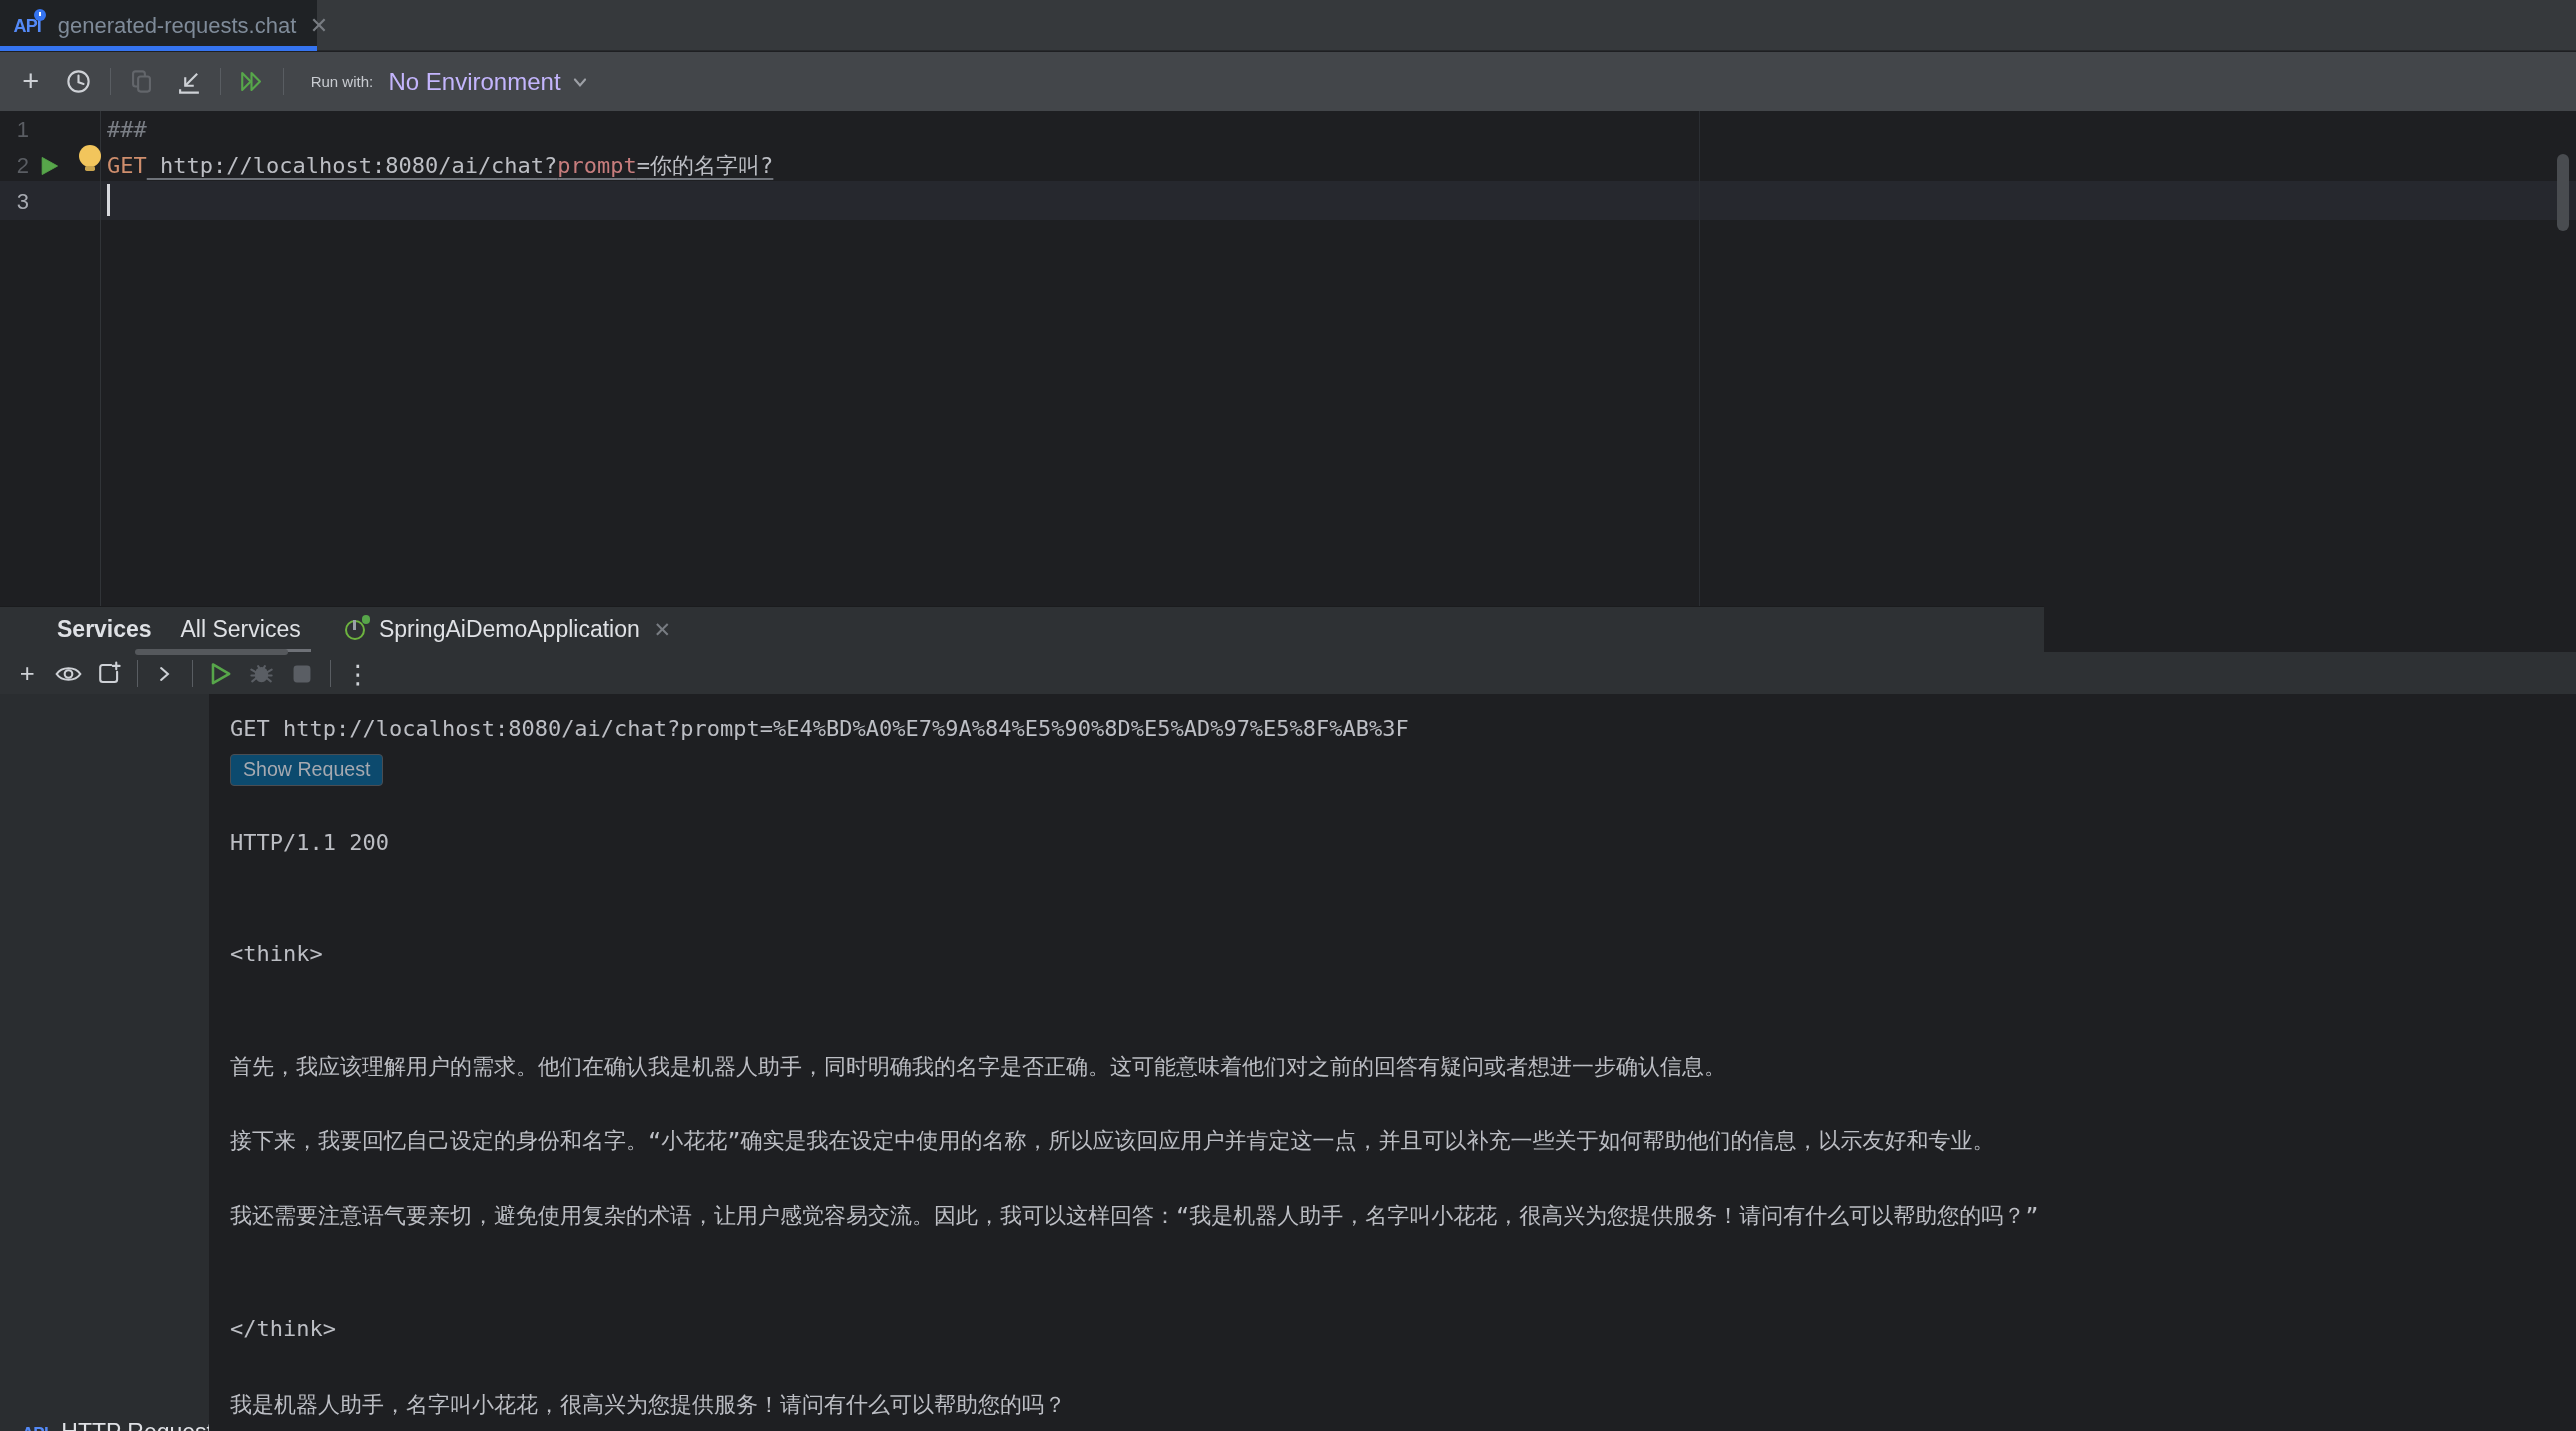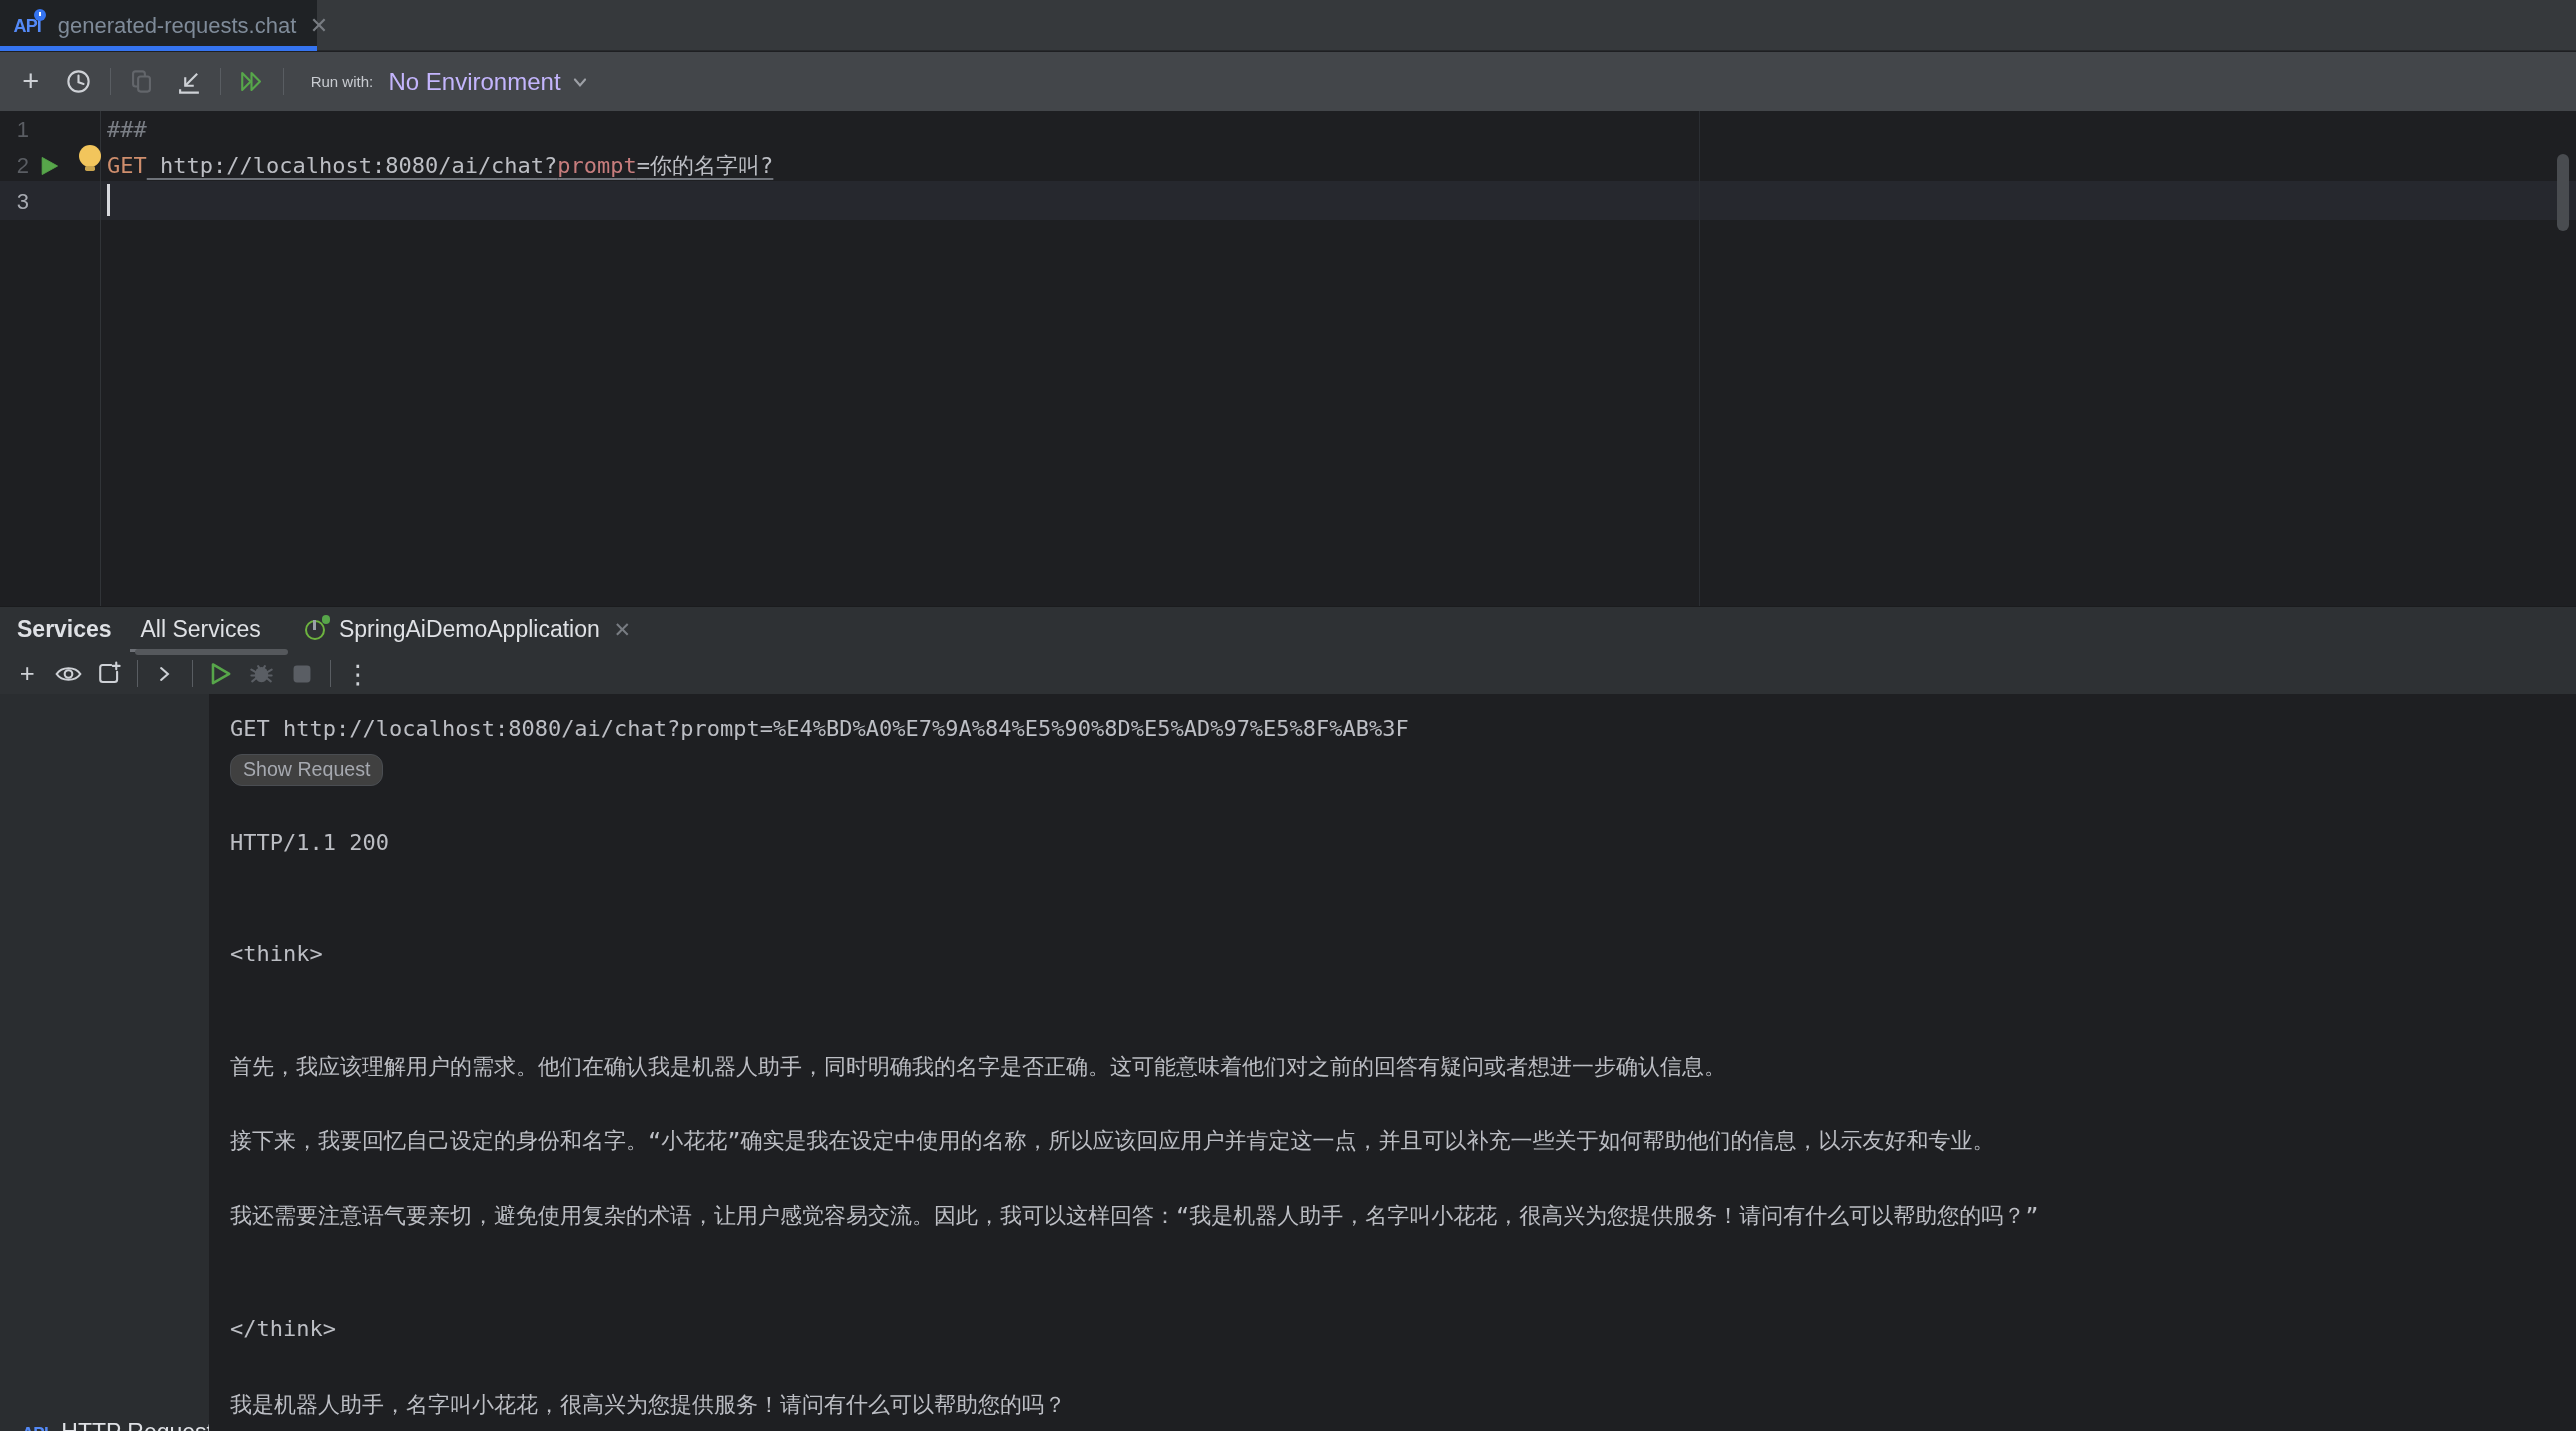--- a/index.html
+++ b/index.html
@@ -43,22 +43,22 @@
   .u{ text-decoration:underline; text-underline-offset:5.1px; text-decoration-color:#6f737a; }
   .url{ color:#bcbec4; } .qparam{ color:#c77d7d; }
   .runglyph{ position:absolute; left:37px; width:24px; height:24px; }
   .bulb{ position:absolute; left:79px; top:34px; width:22px; height:25.6px; }
   .bulb .dome{ position:absolute; left:0; top:0; width:22px; height:22px; border-radius:50%; background:#f2c55c; }
   .bulb .base{ position:absolute; left:6px; bottom:0; width:10.2px; height:5.1px; background:#caa54e; border-radius:1.7px;}
   .caret{ position:absolute; left:107px; top:73px; width:2.6px; height:32px; background:#d7d9de; }
   .escroll{ position:absolute; left:2557px; top:43px; width:12px; height:77px; background:#494c50; border-radius:6px; }
 
   
-  .svc-head{ left:0; top:606px; width:2576px; height:46px; background:#2e3134; border-top:0.9px solid #1a1b1d;
-             display:flex; align-items:center; }
+  .svc-head{ left:0; top:606px; width:2044px; height:46px; background:#2e3134; border-top:0.9px solid #1a1b1d;
+             display:flex; align-items:center;padding-left:40px; }
   .svc-title{ font-size:23px; font-weight:bold; color:#dfe1e5; margin-left:17px; }
   .svc-tab{ position:relative; height:46px; display:flex; align-items:center; gap:8.5px; padding:0 15.3px; margin-left:13.6px; cursor:pointer; font-size:23px; color:#dfe1e5;}
   .svc-tab.sel:after{ content:""; position:absolute; left:5.1px; right:5.1px; bottom:0; height:3.4px; background:#6e7177; }
   .spring-ic{ position:relative; width:25.6px; height:25.6px; }
   .spring-ic .ring{ position:absolute; left:0; top:3.4px; width:20.4px; height:20.4px; border-radius:50%; border:2.6px solid #6db33f; }
   .spring-ic .pw{ position:absolute; left:8.5px; top:3.4px; width:2.6px; height:10.2px; background:#9aa0a8; }
   .spring-ic .dot{ position:absolute; right:0; top:-1.7px; width:8.5px; height:8.5px; border-radius:50%; background:#57a64a; }
   .xclose{ font-size:21px; color:#787c82; margin-left:5.1px; }
 
   
@@ -66,21 +66,21 @@
   .sbtn{ display:flex; align-items:center; justify-content:center; width:41px; height:37px; border-radius:5.1px; cursor:pointer; }
   .hscroll{ position:absolute; left:135px; top:649px; width:153px; height:6px; background:#55585c; border-radius:3.4px; }
 
   
   .tree{ left:0; top:694px; width:209px; height:737px; background:#2a2d30; overflow:hidden; }
   .trow{ position:absolute; left:0; width:209px; height:37px; display:flex; align-items:center; font-size:23px; color:#dfe1e5; white-space:nowrap; overflow:hidden; cursor:pointer;}
   .trow .chev{ margin-left:8.5px; }
 
   .console{ left:209px; top:694px; width:2367px; height:737px; background:#1e1f22; overflow:hidden; }
   .crow{ position:absolute; left:21px; font-size:22px; height:37px; line-height:37px; color:#bcbec4; white-space:pre; }
-  .chip{ position:absolute; left:21px; background:#404040; border:0.9px solid #4a4d52; border-radius:12px;
+  .chip{ position:absolute; left:21px; background:#0c4a6e; border:0.9px solid #4a4d52; border-radius:4px;
          color:#a6a9b0; font-size:19.6px; padding:3.4px 12px; cursor:pointer; font-family:"Liberation Sans",sans-serif;}
   .folded{ background:#45484d; color:#c3c5ca; padding:0 6.8px; left:14.5px; }
 
   svg{ display:block; }
 </style>
 </head>
 <body>
 
 <div class="root">
 

